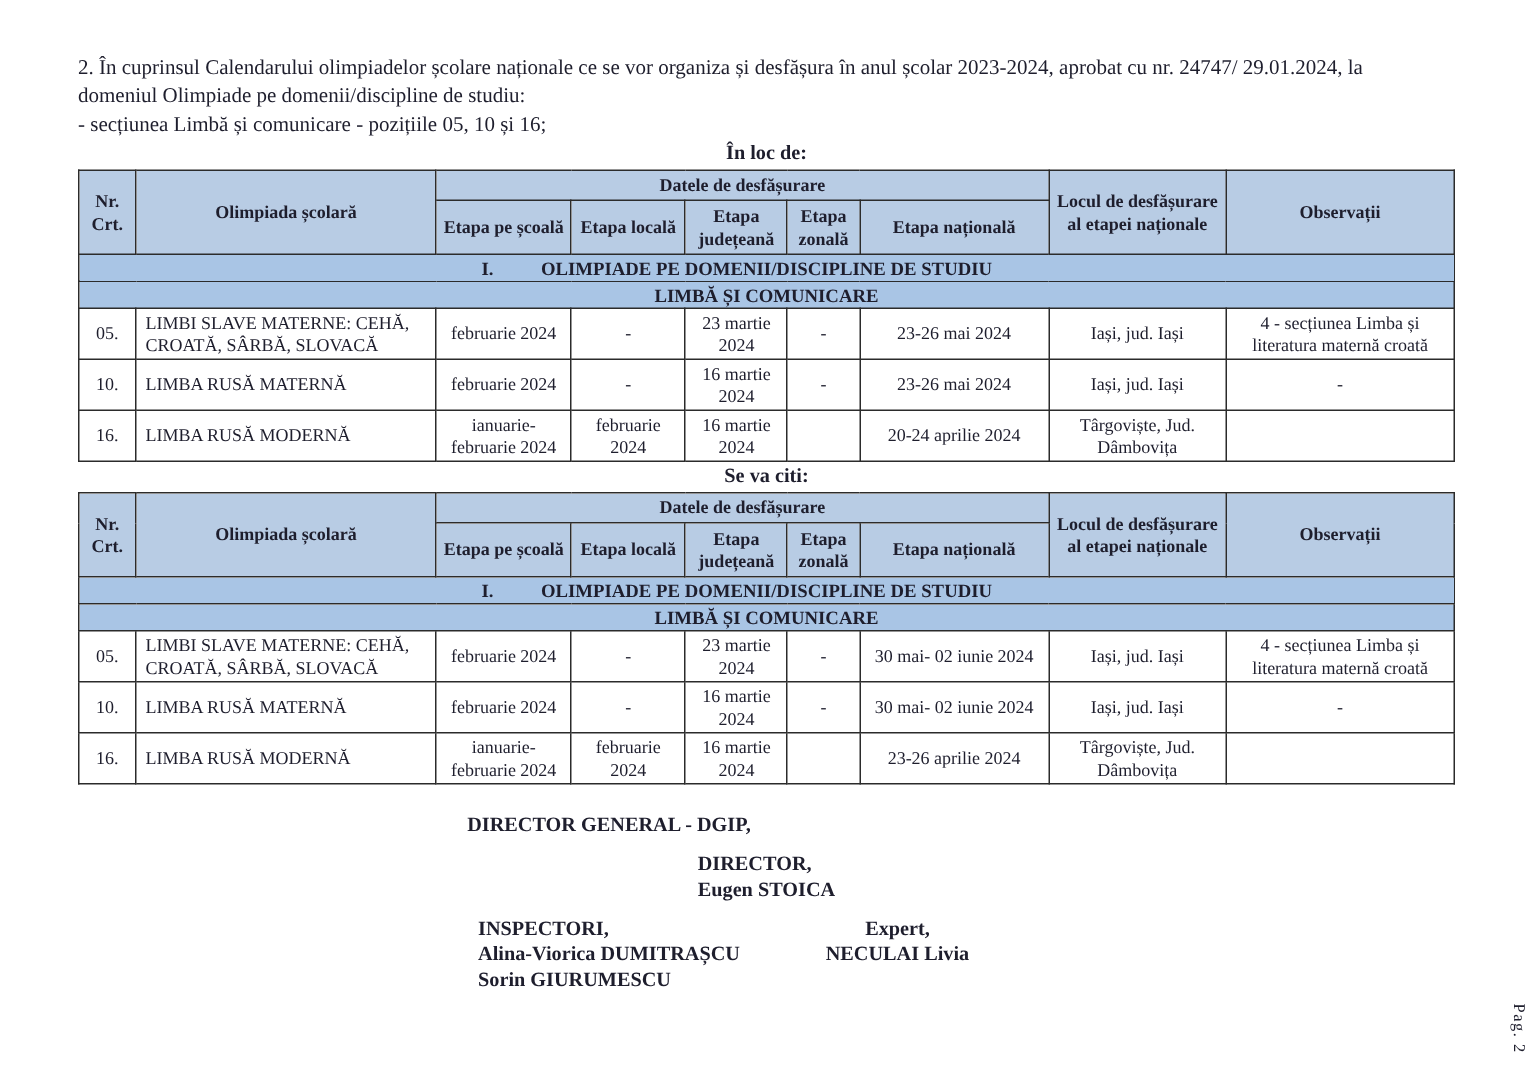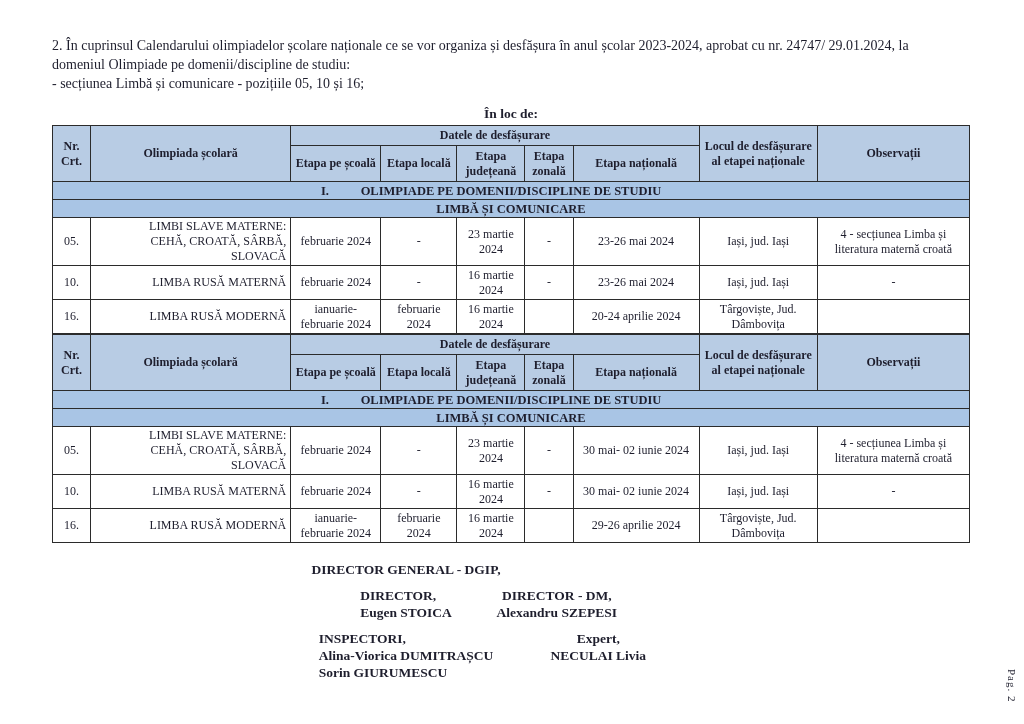--- a/index.html
+++ b/index.html
@@ -11,21 +11,21 @@
     position:relative;
     overflow:hidden;
   }
   .page { padding:36px 54px 0 52px; }
 
   .intro { font-size:14px; line-height:19px; }
   .intro div { white-space:nowrap; overflow:hidden; }
 
   .table-title {
     text-align:center; font-weight:bold; font-size:13.5px;
-    margin-top:13px; margin-bottom:3px;
+    margin-top:1px; margin-bottom:3px;
   }
 
   table {
     border-collapse:collapse; width:918px; table-layout:fixed;
     font-size:12px;
   }
   th, td {
     border:1px solid #2b2b2b;
     padding:1px 4px;
     vertical-align:middle;
@@ -40,21 +40,21 @@
 
   tr.section-row td {
     background:var(--section_row_bg,#A9C5E5);
     font-weight:bold; text-align:center;
     height:18px; font-size:12.5px; line-height:14px;
   }
   .sec-cell { position:relative; }
   .sec-num { position:absolute; left:268px; top:50%; transform:translateY(-50%); }
 
   tr.body-row td { height:34px; background:#ffffff; text-align:center; line-height:15px; }
-  tr.body-row td.olimp { text-align:right; padding-left:23px; }
+  tr.body-row td.olimp { text-align:left; padding-left:6px; }
 
   .sig-area { margin-top:18px; font-size:13.5px; font-weight:bold; line-height:17px; }
   .sig-block { display:flex; justify-content:center; margin-bottom:9px; }
   .sig-right { width:210px; text-align:center; }
 
   .page-num {
     position:absolute; right:6px; bottom:22px;
     writing-mode:vertical-rl; font-size:11px; letter-spacing:1px;
   }
 </style>
@@ -138,20 +138,21 @@
         <td>februarie 2024</td>
         <td>16 martie 2024</td>
         <td></td>
         <td>20-24 aprilie 2024</td>
         <td>Târgoviște, Jud. Dâmbovița</td>
         <td></td>
       </tr>
     </tbody>
   </table>
 
+  <div class="table-title">Se va citi:</div>
 
   <table>
     <colgroup>
       <col style="width:38px">
         <col style="width:200px">
         <col style="width:90px">
         <col style="width:76px">
         <col style="width:68px">
         <col style="width:48px">
         <col style="width:126px">
@@ -206,43 +207,39 @@
         <td>Iași, jud. Iași</td>
         <td>-</td>
       </tr>
       <tr class="body-row">
         <td>16.</td>
         <td class="olimp">LIMBA RUSĂ MODERNĂ</td>
         <td>ianuarie-februarie 2024</td>
         <td>februarie 2024</td>
         <td>16 martie 2024</td>
         <td></td>
-        <td>29-26 aprilie 2024</td>
+        <td>23-26 aprilie 2024</td>
         <td>Târgoviște, Jud. Dâmbovița</td>
         <td></td>
       </tr>
     </tbody>
   </table>
 
   <div class="sig-area">
     <div class="sig-block">
       <div class="sig-left">
         <div>DIRECTOR GENERAL - DGIP,</div>
       </div>
       <div class="sig-right"></div>
     </div>
     <div class="sig-block">
       <div class="sig-left">
         <div>DIRECTOR,</div>
         <div>Eugen STOICA</div>
       </div>
-      <div class="sig-right">
-        <div>DIRECTOR - DM,</div>
-        <div>Alexandru SZEPESI</div>
-      </div>
     </div>
     <div class="sig-block">
       <div class="sig-left">
         <div>INSPECTORI,</div>
         <div>Alina-Viorica DUMITRAȘCU</div>
         <div>Sorin GIURUMESCU</div>
       </div>
       <div class="sig-right">
         <div>Expert,</div>
         <div>NECULAI Livia</div>

